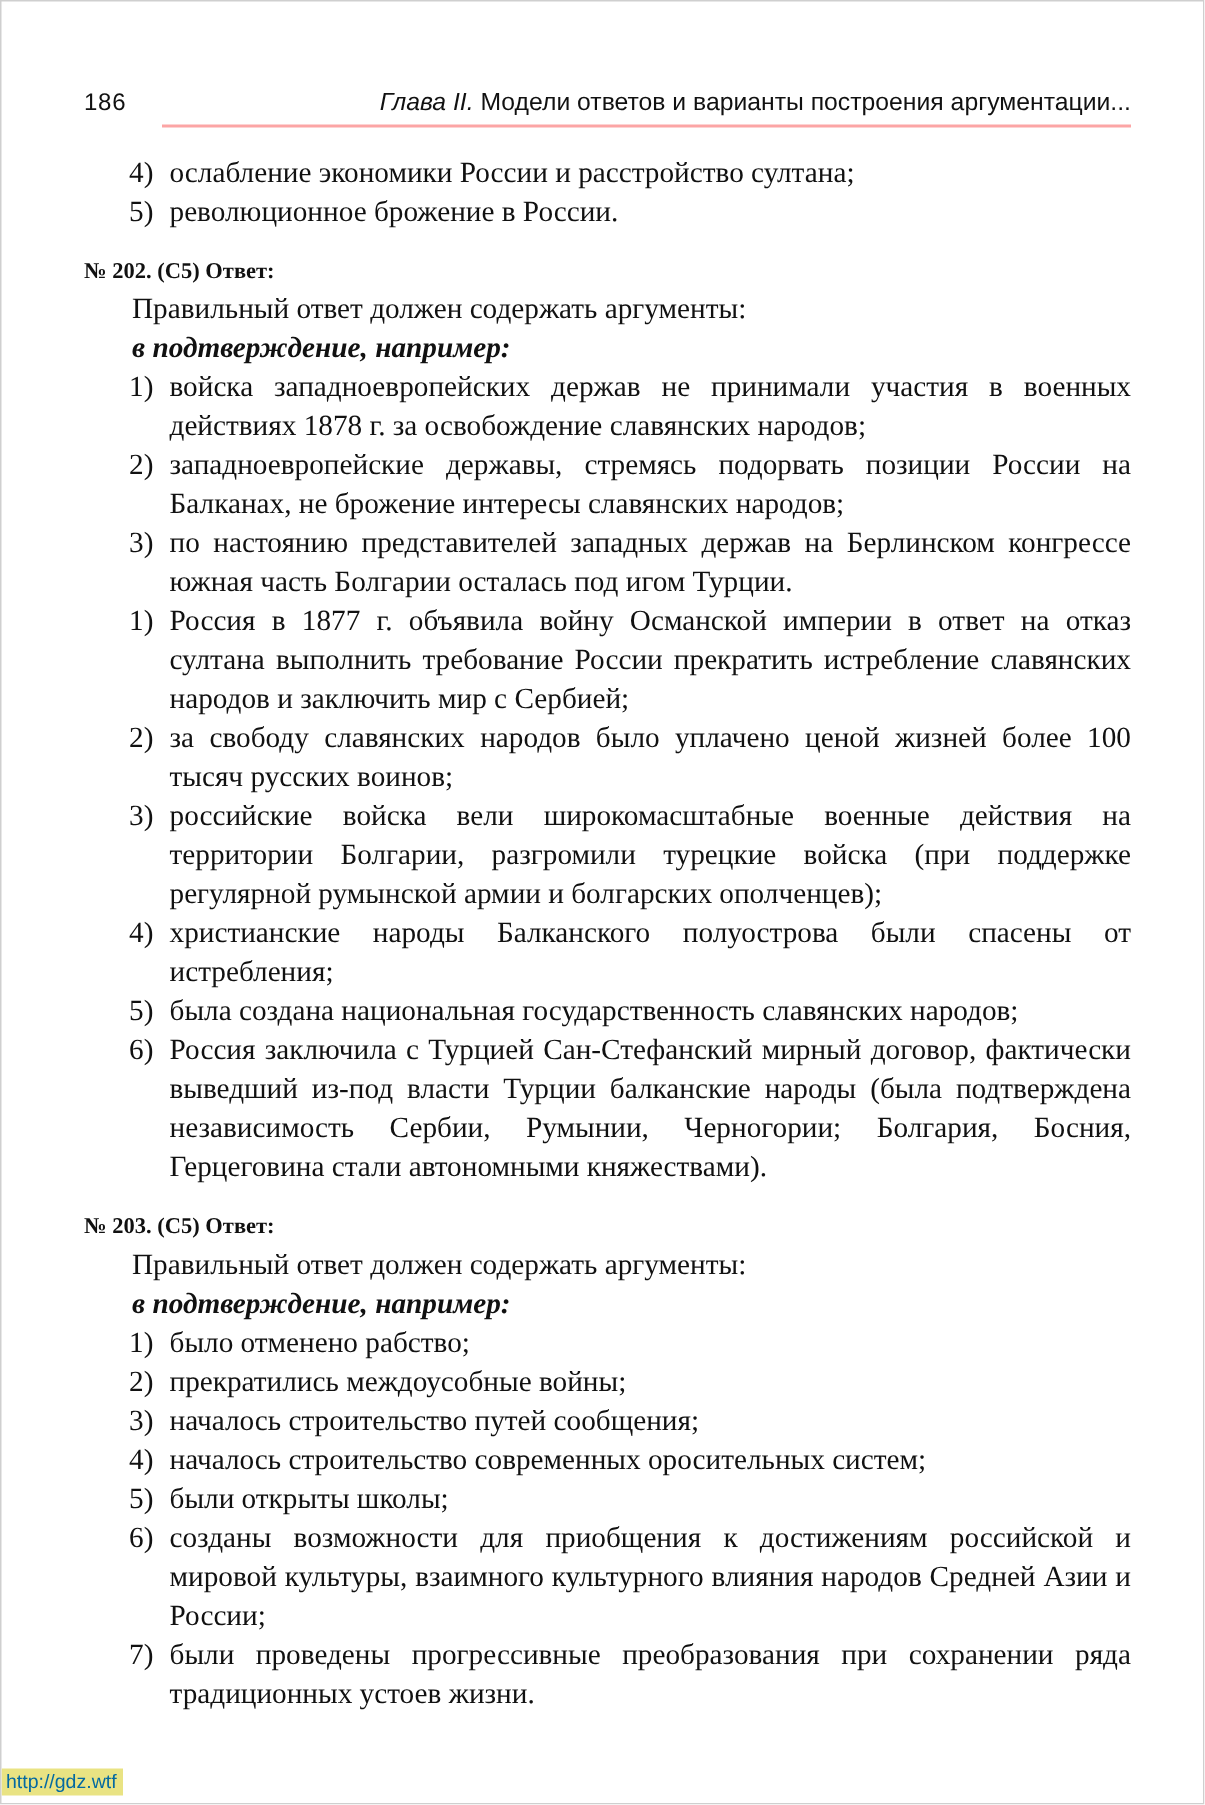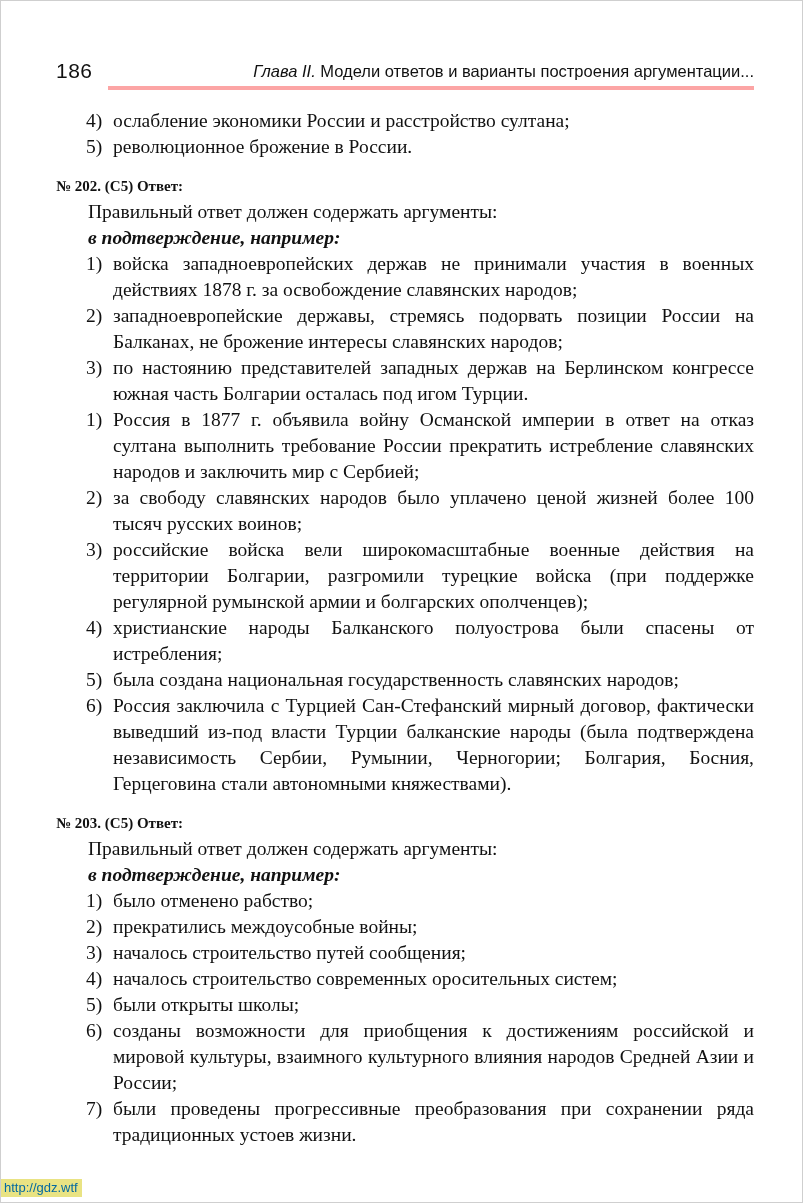--- a/index.html
+++ b/index.html
@@ -24,30 +24,30 @@
   
   .page-header {
     display: flex;
     align-items: flex-end;
     font-family: "Liberation Sans", sans-serif;
     margin-bottom: 18px;
   }
   .page-num {
     width: 52px;
     flex: none;
-    font-size: 21px;
+    font-size: 16px;
     letter-spacing: 0.5px;
     padding-bottom: 7px;
   }
   .chapter-wrap {
     flex: 1;
     text-align: right;
     font-size: 16.5px;
     padding-bottom: 5px;
-    border-bottom: 4px solid #fca5a5;
+    border-bottom: 2px solid #fca5a5;
     white-space: nowrap;
   }
   .chapter-italic { font-style: italic; }
   
   .body-text {
     font-size: 19.5px;
     line-height: 26px;
   }
   .item {
     display: flex;

